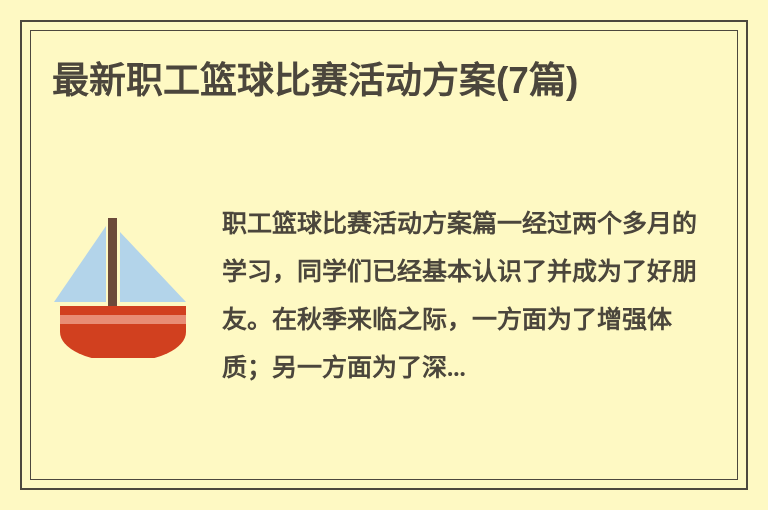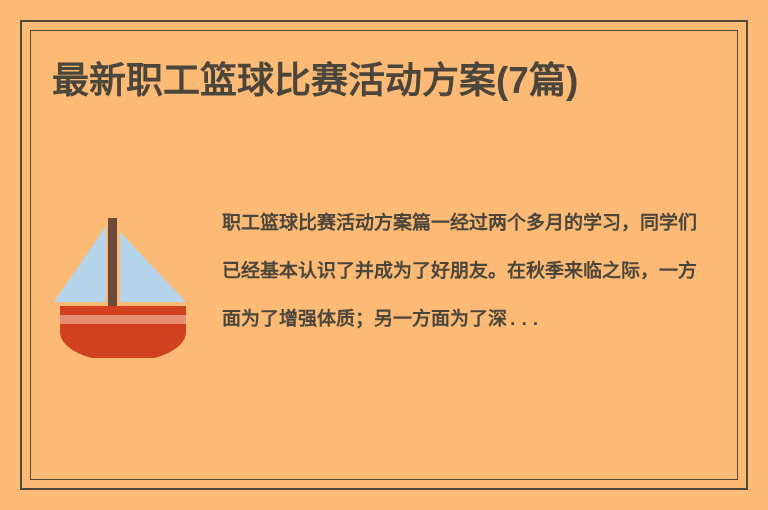--- a/index.html
+++ b/index.html
@@ -12,21 +12,21 @@
     height: 510px;
     background: #fdfdf3;
     font-family: "Liberation Sans", "DejaVu Sans", sans-serif;
     overflow: hidden;
   }
 
   .page {
     position: relative;
     width: 768px;
     height: 510px;
-    background: #fdba74;
+    background: #fef9c3;
     box-sizing: border-box;
   }
 
   
   .frame-outer {
     position: absolute;
     left: 20px;
     top: 20px;
     width: 728px;
     height: 470px;
@@ -91,25 +91,25 @@
     display: block;
     width: 160px;
     height: 150px;
   }
 
   .excerpt {
     flex: 1 1 auto;
     margin: 0;
     margin-left: 14px;
     padding-right: 28px;
-    font-size: 19px;
+    font-size: 25px;
     line-height: 48px;
     font-weight: bold;
     color: #4b463c;
-    font-family: Liberation Mono, monospace;
+    font-family: Liberation Serif, serif;
     word-break: break-all;
     text-align: left;
   }
 </style>
 </head>
 <body>
 
 <div class="page">
 
   <div class="frame-outer"></div>

